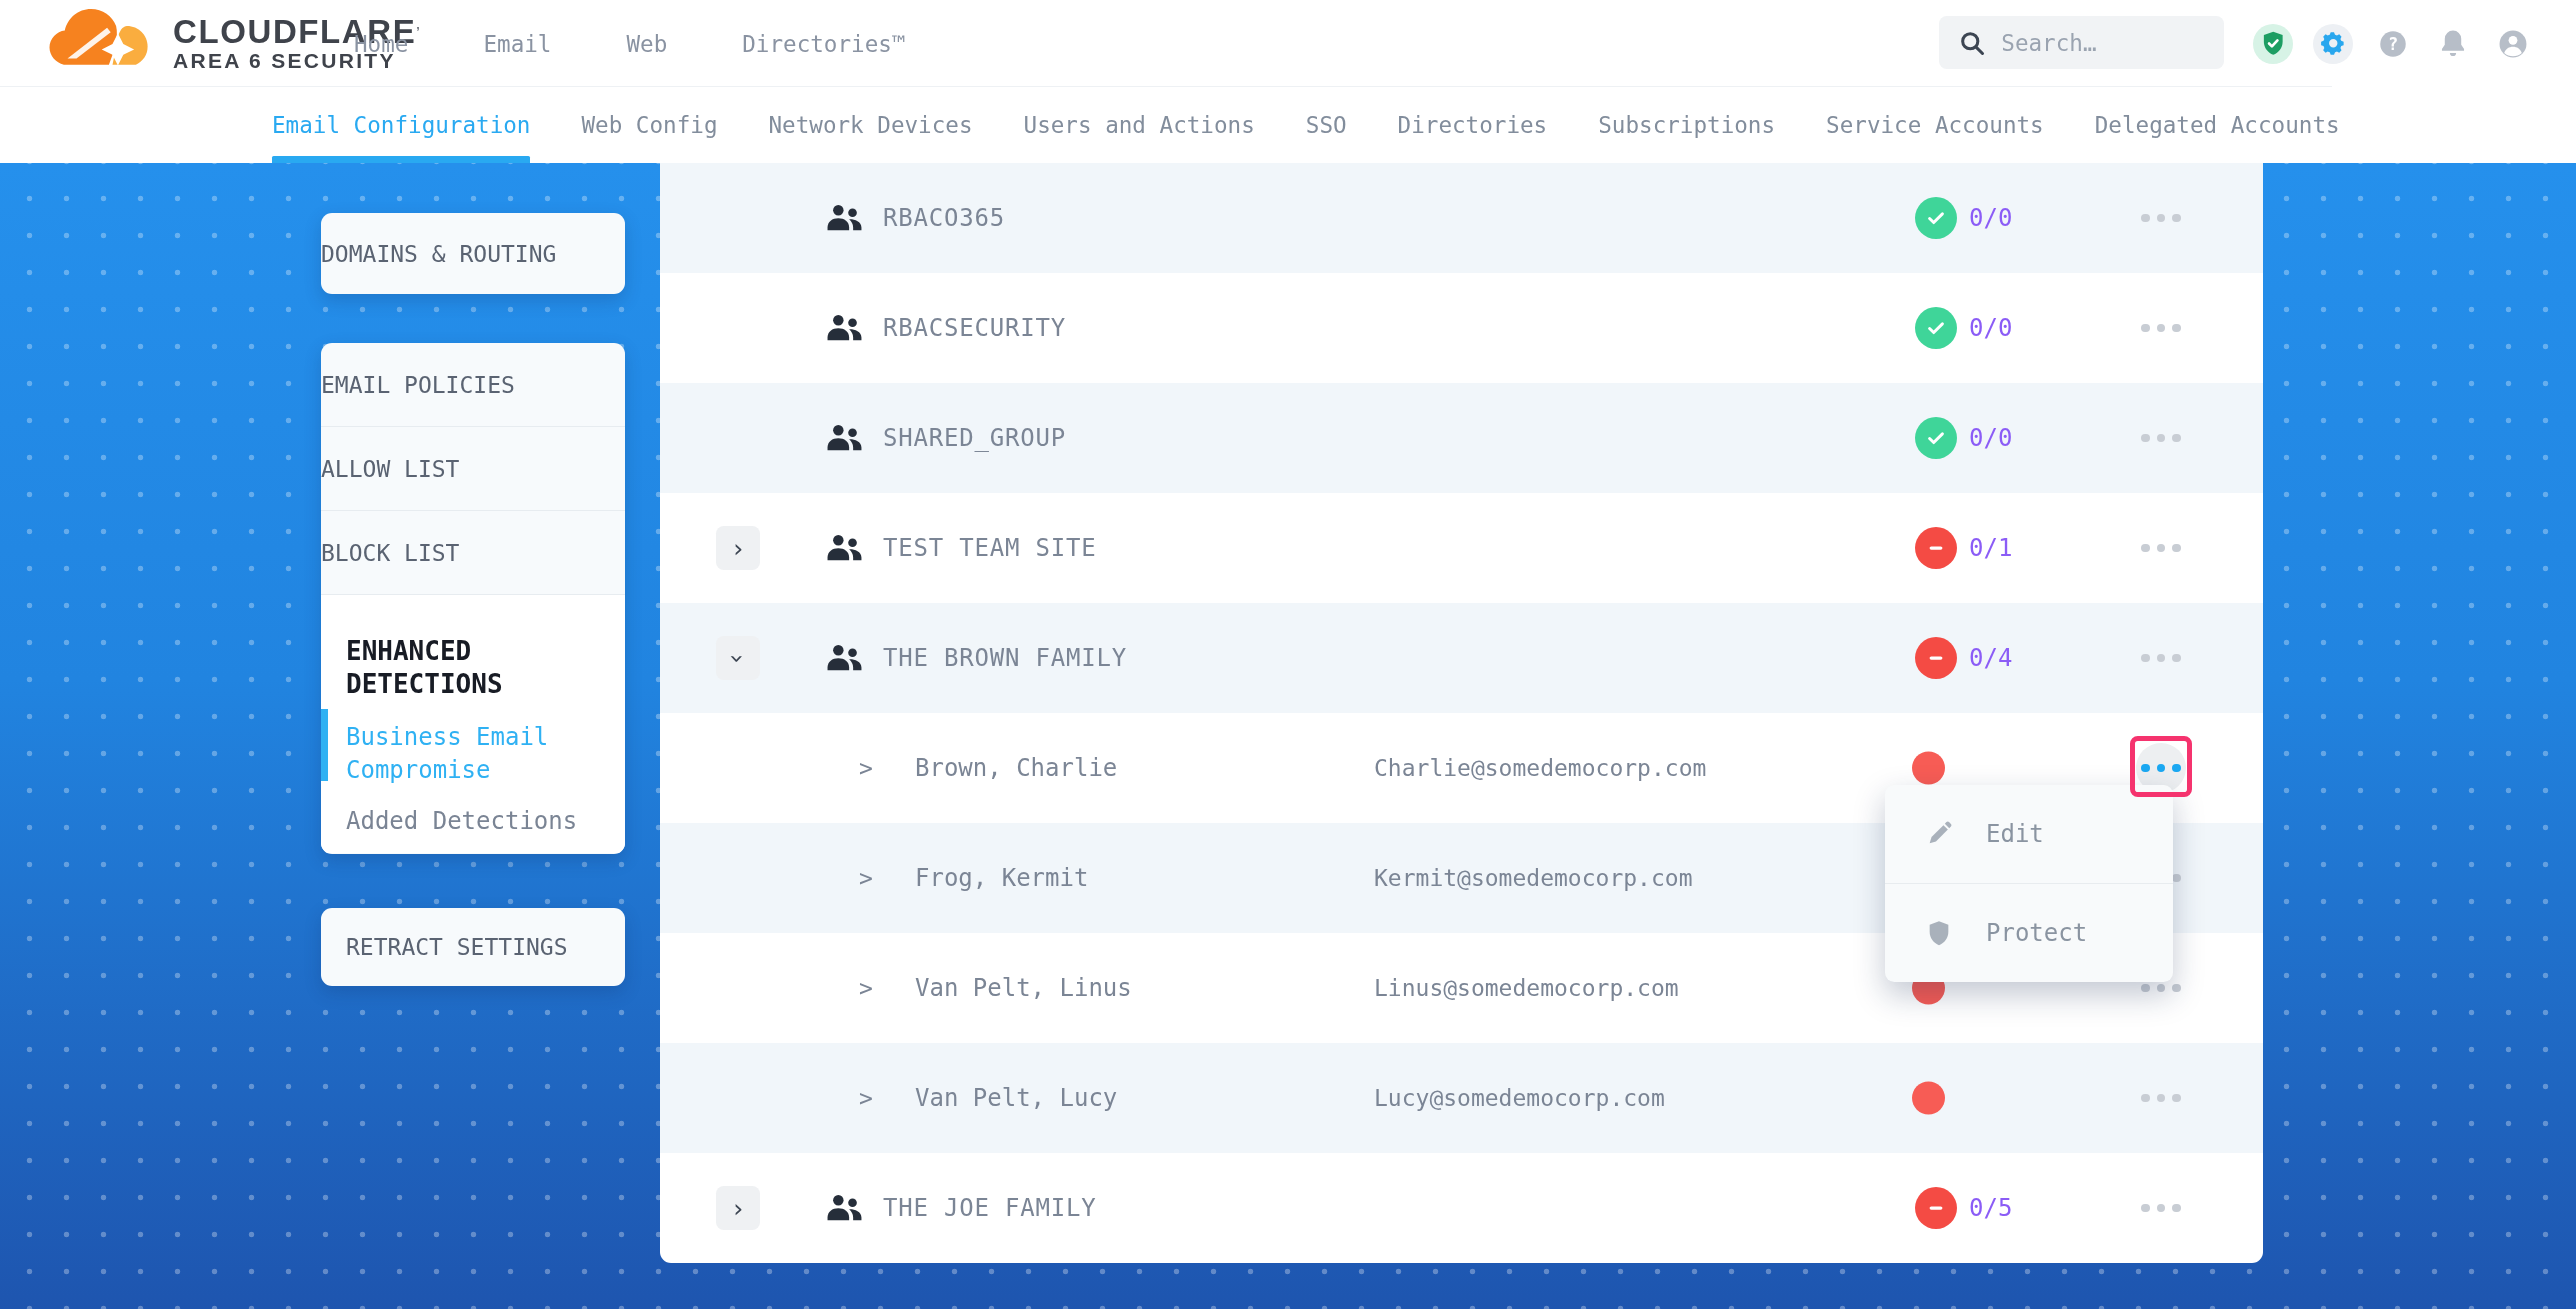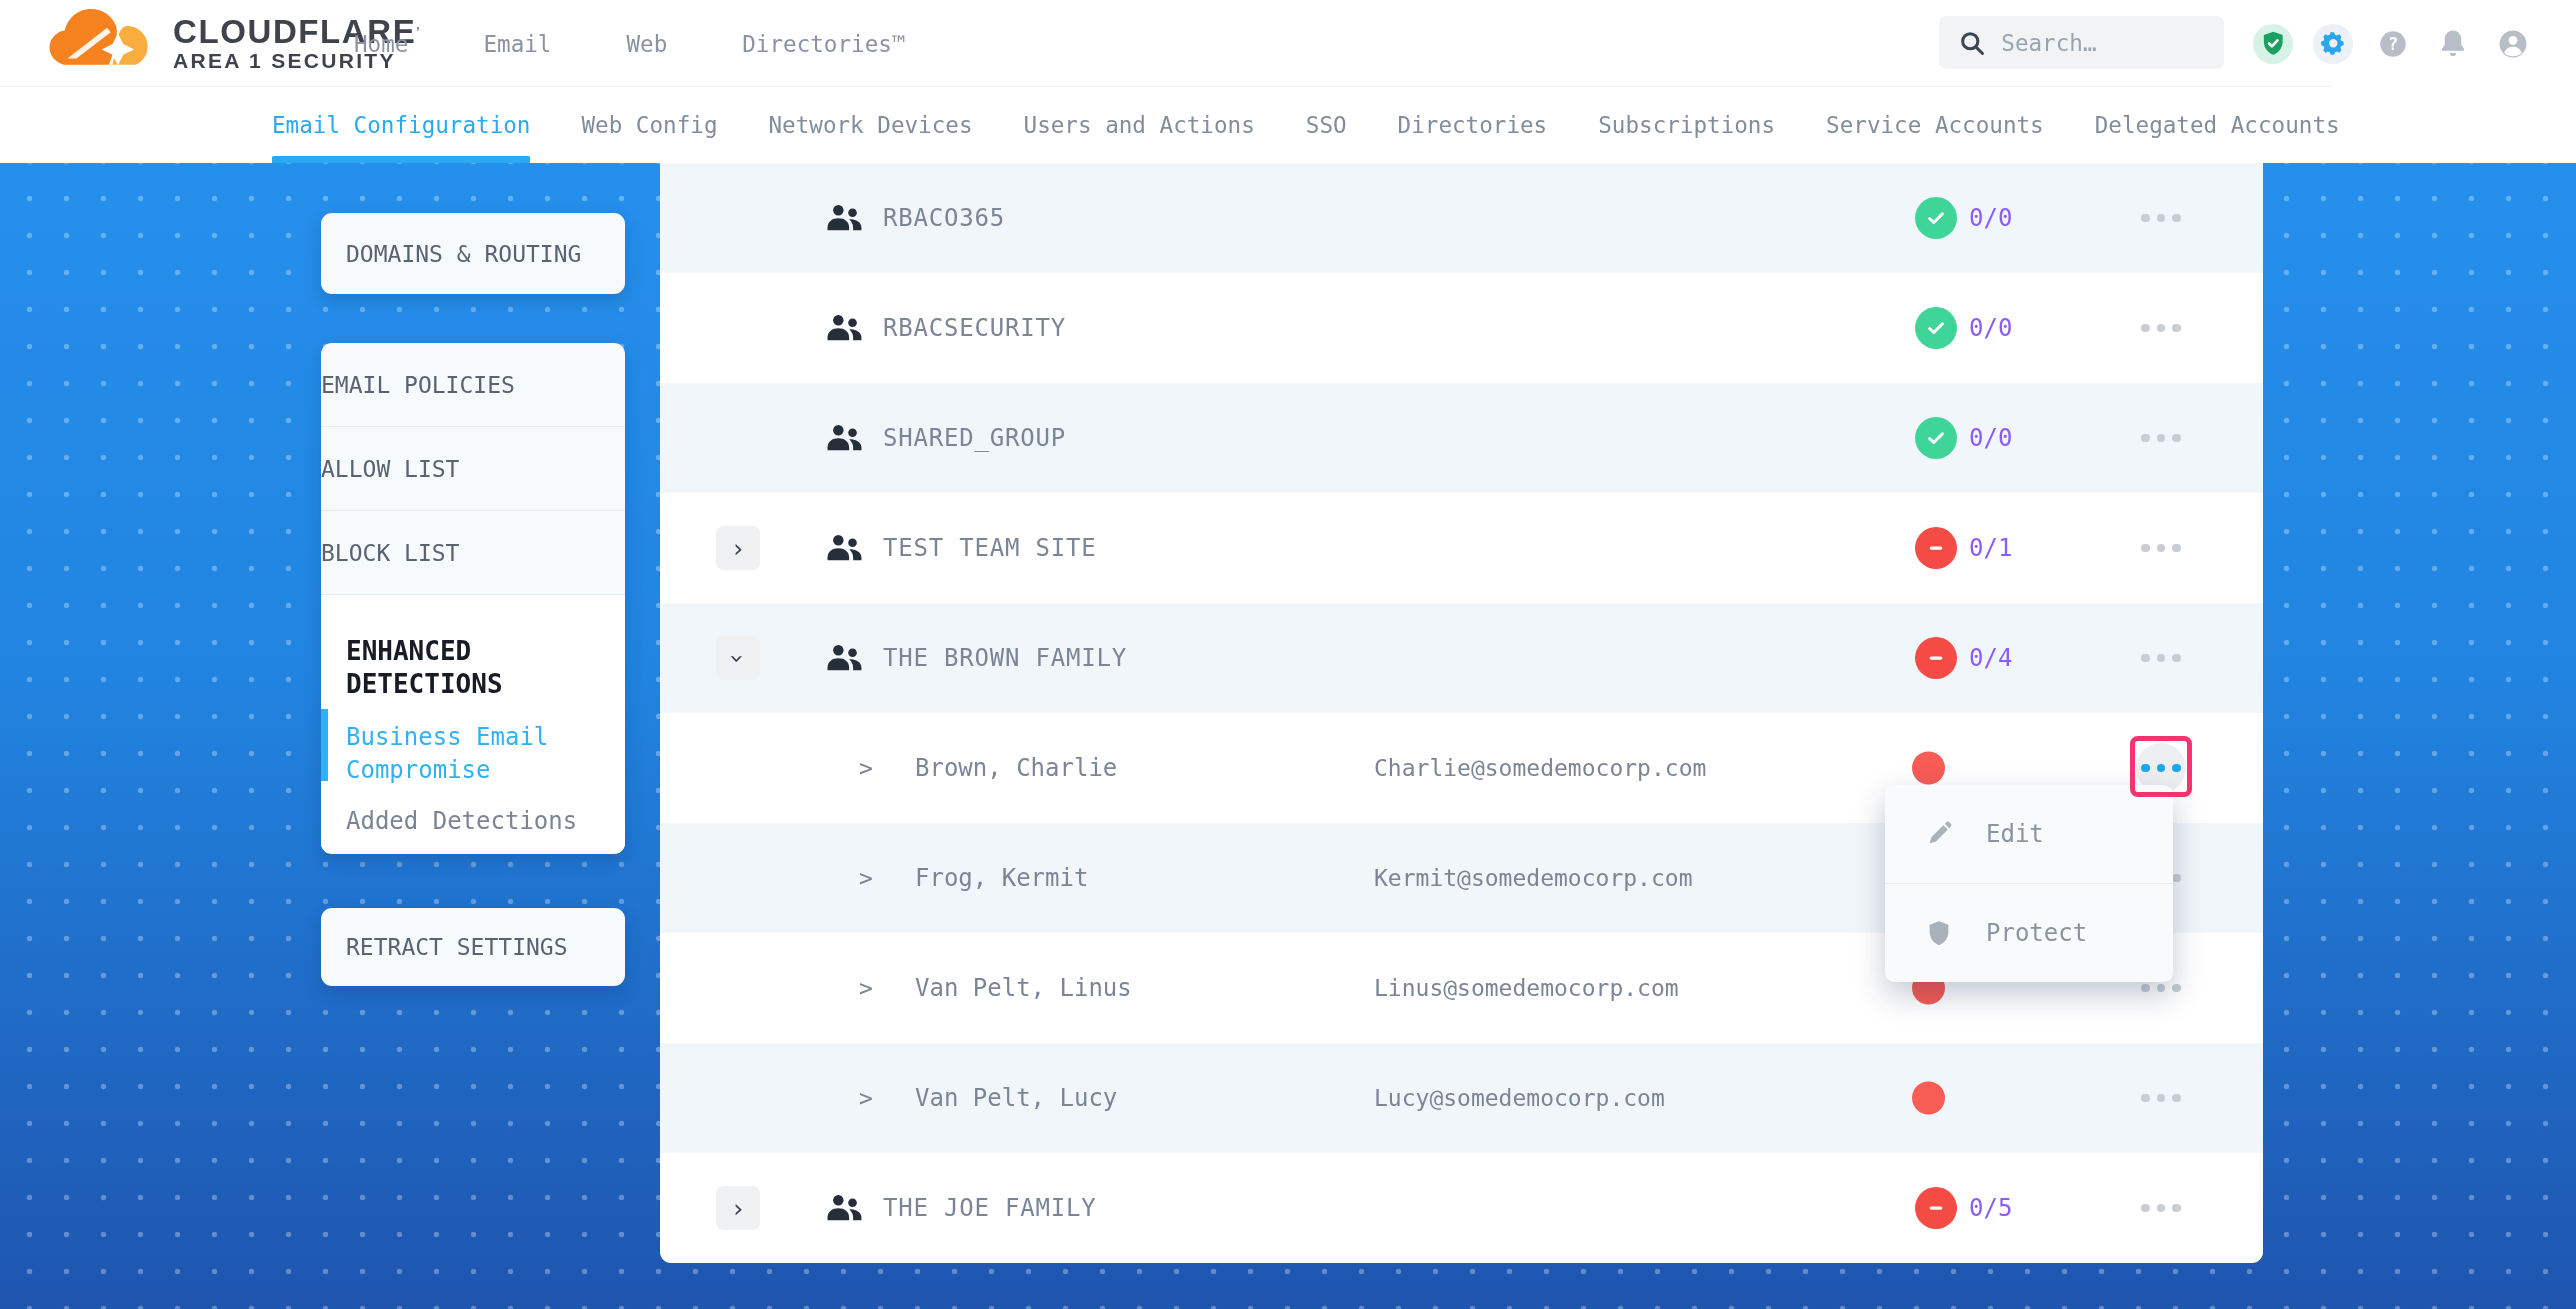--- a/index.html
+++ b/index.html
@@ -37,21 +37,21 @@
   .tab{position:relative;height:76px;display:flex;align-items:center;font-size:22.6px;color:#828D9C;cursor:pointer;}
   .tab.active{color:var(--accent);}
   .tab.active::after{content:"";position:absolute;left:0;right:0;bottom:0;height:7px;background:var(--accent);border-radius:1.6px 1.6px 0 0;}
 
   
   .page-body{position:absolute;left:0;top:163px;width:2576px;height:1146px;background:linear-gradient(180deg,var(--bgTop) 0%,#2184E0 45%,var(--bgBottom) 100%);}
   .page-body::before{content:"";position:absolute;inset:0;background-image:radial-gradient(rgba(255,255,255,0.30) 2.5px,transparent 3.1px);background-size:37px 37px;background-position:11px 17px;}
 
   
   .side-card{position:absolute;left:321px;width:304px;background:#F7FAFC;border-radius:11px;box-shadow:0 6.2px 17px rgba(14,42,92,.20);overflow:hidden;}
-  .card-domains{top:50px;height:81px;display:flex;align-items:center;padding-left:25px;}
+  .card-domains{top:50px;height:81px;display:flex;align-items:center;}
   .card-policies{top:180px;height:511px;}
   .card-retract{top:745px;height:78px;display:flex;align-items:center;padding-left:25px;}
   .side-label{font-size:23px;color:var(--cardText);cursor:pointer;}
   .side-item{height:84px;display:flex;align-items:center;border-bottom:1.6px solid #E7ECF0;font-size:23px;color:var(--cardText);cursor:pointer;}
   .enhanced{background:#fff;height:258px;padding:40px 0 0 25px;position:relative;}
   .enhanced-title{font-size:26px;font-weight:bold;color:#181C25;line-height:33px;width:249px;cursor:pointer;}
   .sub-item{font-size:24px;line-height:33px;width:257px;cursor:pointer;}
   .sub-item.bec{margin-top:20px;color:#2FB1F3;}
   .sub-item.added{margin-top:18px;color:#7A8494;}
   .bec-bar{position:absolute;left:0;top:114px;width:7px;height:72px;background:#2FB1F3;}
@@ -99,21 +99,21 @@
   <header class="topbar">
     <div class="logo">
       <svg class="logo-cloud" viewBox="0 0 120 80">
         <path fill="#FAAD3F" d="M86 20c13 0 23 10 23 23 0 9-5 16-13 20H70l7-34c2-5 5-9 9-9z"></path>
         <path fill="#F6821F" d="M16 63C7 61 0 53 0 44c0-10 8-18 17-19C20 11 32 1 46 1c13 0 24 8 28 19 3 12-2 28-8 43H16z"></path>
         <path fill="#FFFFFF" opacity="0.9" d="M20 56 L64 22 L68 27 L30 56 Z"></path>
         <path fill="#FFFFFF" d="M76 28 l6 12 12 6 -12 6 -6 12 -6 -12 -12 -6 12 -6 z"></path>
       </svg>
       <div class="logo-text">
         <div class="logo-line1"><span>CLOUDFLARE</span><span class="logo-mark">’</span></div>
-        <div class="logo-line2">AREA 1 SECURITY</div>
+        <div class="logo-line2">AREA 6 SECURITY</div>
       </div>
     </div>
 
     <nav class="topnav">
       <span class="nav-item">Home</span>
       <span class="nav-item">Email</span>
       <span class="nav-item">Web</span>
       <span class="nav-item">Directories™</span>
     </nav>
 

